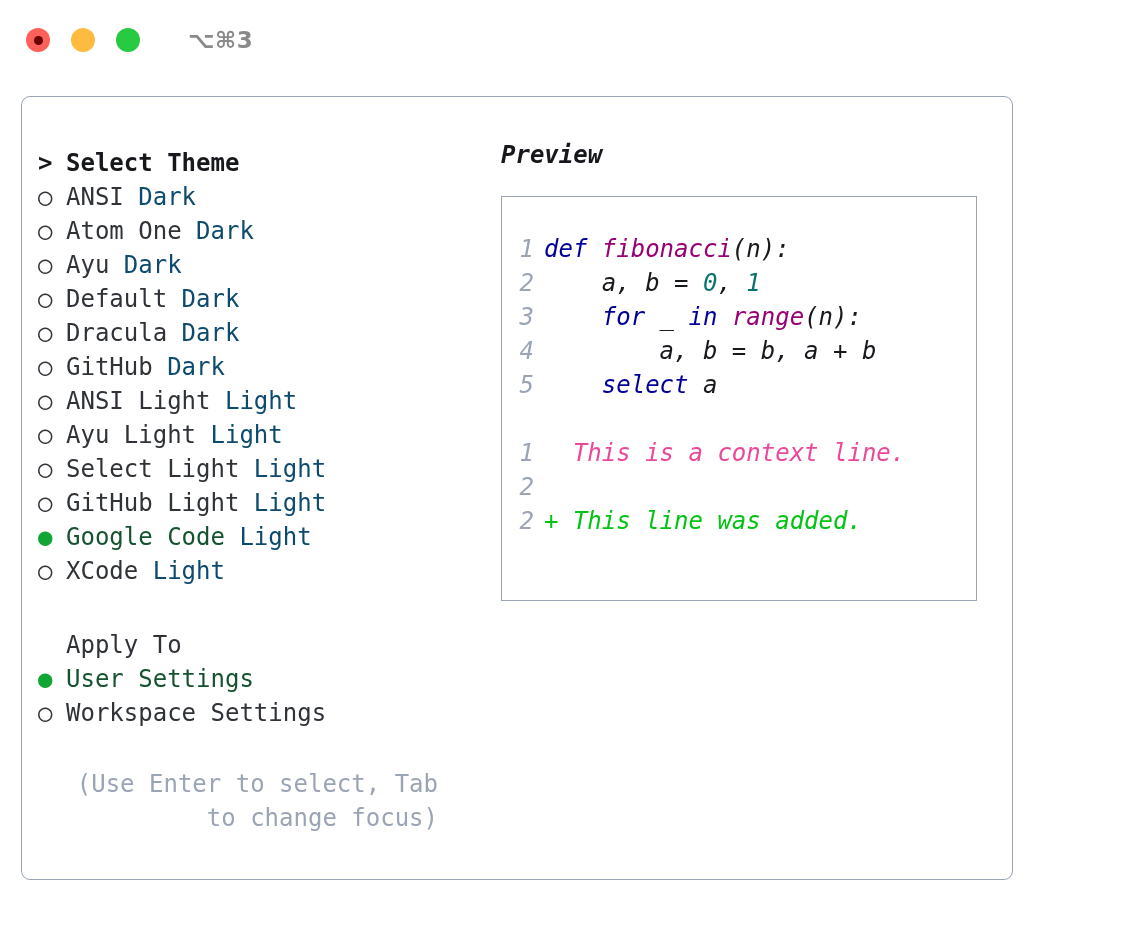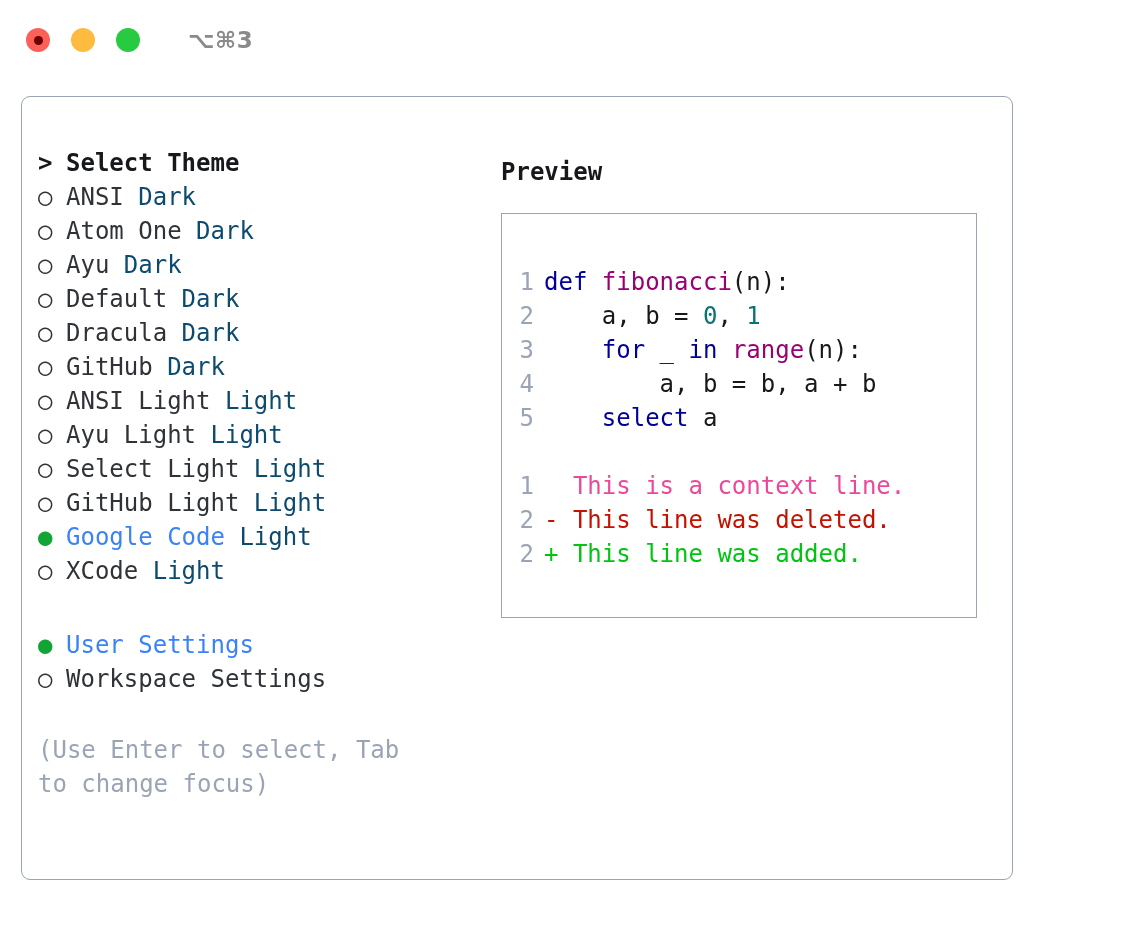--- a/index.html
+++ b/index.html
@@ -111,48 +111,50 @@
   }
   .marker.bullet-on { color: #10a534; }
 
   .header-line {
     font-weight: 700;
     color: #16181c;
   }
   .header-line .marker { font-weight: 700; color: #16181c; }
 
   .lbl { color: #2f3338; }
-  .lbl.sel { color: #3b82f6; }
+  .lbl.sel { color: #14532d; }
   .dim { color: #0c4a6e; }
 
   .section-gap { height: 40px; }
 
   .apply-title {
     font-size: 24px;
     color: #2f3338;
     height: 34px;
     padding-left: 28px;
     white-space: pre;
   }
 
   .hint {
     margin-top: 34px;
     font-size: 24px;
     line-height: 34px;
     color: #9aa4b4;
     width: 400px;
     white-space: pre-wrap;
+    text-align: right;
   }
 
   
   .right-col {
     position: absolute;
     left: 479px;
-    top: 61px;
+    top: 44px;
     width: 490px;
+    font-style: italic;
   }
   .preview-title {
     font-size: 24px;
     font-weight: 700;
     color: #16181c;
     height: 34px;
     white-space: pre;
   }
 
   .preview-box {
@@ -173,21 +175,21 @@
     white-space: pre;
   }
   .gutter {
     width: 42px;
     flex: 0 0 42px;
     text-align: right;
     color: #9aa4b4;
     padding-right: 10px;
     box-sizing: border-box;
   }
-  .code-text { white-space: pre; margin-top: 16px; }
+  .code-text { white-space: pre; }
 
   .tok-kw   { color: #000099; }
   .tok-fn   { color: #990073; }
   .tok-num  { color: #0a7272; }
   .tok-plain{ color: #16181c; }
   .tok-ctx  { color: #ec4899; }
   .tok-del  { color: #c41100; }
   .tok-add  { color: #00c411; }
 
   .blank-line { height: 34px; }
@@ -226,20 +228,21 @@
             <div class="list-line"><span class="marker">○</span><span class="lbl">ANSI Light</span><span> </span><span class="dim">Light</span></div>
             <div class="list-line"><span class="marker">○</span><span class="lbl">Ayu Light</span><span> </span><span class="dim">Light</span></div>
             <div class="list-line"><span class="marker">○</span><span class="lbl">Select Light</span><span> </span><span class="dim">Light</span></div>
             <div class="list-line"><span class="marker">○</span><span class="lbl">GitHub Light</span><span> </span><span class="dim">Light</span></div>
             <div class="list-line"><span class="marker bullet-on">●</span><span class="lbl sel">Google Code</span><span> </span><span class="dim">Light</span></div>
             <div class="list-line"><span class="marker">○</span><span class="lbl">XCode</span><span> </span><span class="dim">Light</span></div>
           </div>
 
         <div class="section-gap"></div>
 
+        <div class="apply-title">Apply To</div>
 
         <div id="apply-list">
             <div class="list-line"><span class="marker bullet-on">●</span><span class="lbl sel">User Settings</span></div>
             <div class="list-line"><span class="marker">○</span><span class="lbl">Workspace Settings</span></div>
           </div>
 
         <div class="hint">(Use Enter to select, Tab to change focus)</div>
       </div>
 
       <div class="right-col">
@@ -249,21 +252,21 @@
           <div id="code-block">
               <div class="code-line"><span class="gutter">1</span><span class="code-text"><span class="tok-kw">def </span><span class="tok-fn">fibonacci</span><span class="tok-plain">(n):</span></span></div>
               <div class="code-line"><span class="gutter">2</span><span class="code-text"><span class="tok-plain">    a, b = </span><span class="tok-num">0</span><span class="tok-plain">, </span><span class="tok-num">1</span></span></div>
               <div class="code-line"><span class="gutter">3</span><span class="code-text"><span class="tok-plain">    </span><span class="tok-kw">for</span><span class="tok-plain"> _ </span><span class="tok-kw">in</span><span class="tok-plain"> </span><span class="tok-fn">range</span><span class="tok-plain">(n):</span></span></div>
               <div class="code-line"><span class="gutter">4</span><span class="code-text"><span class="tok-plain">        a, b = b, a + b</span></span></div>
               <div class="code-line"><span class="gutter">5</span><span class="code-text"><span class="tok-plain">    </span><span class="tok-kw">select</span><span class="tok-plain"> a</span></span></div>
             </div>
           <div class="blank-line"></div>
           <div id="diff-block">
               <div class="code-line"><span class="gutter">1</span><span class="code-text"><span class="tok-ctx">  This is a context line.</span></span></div>
-              <div class="code-line"><span class="gutter">2</span><span class="code-text"><span class="tok-del">- This line was deleted.</span></span></div>
+              <div class="code-line"><span class="gutter">2</span></div>
               <div class="code-line"><span class="gutter">2</span><span class="code-text"><span class="tok-add">+ This line was added.</span></span></div>
             </div>
         </div>
       </div>
 
     </div>
   </div>
 </div>
 
 </body></html>

